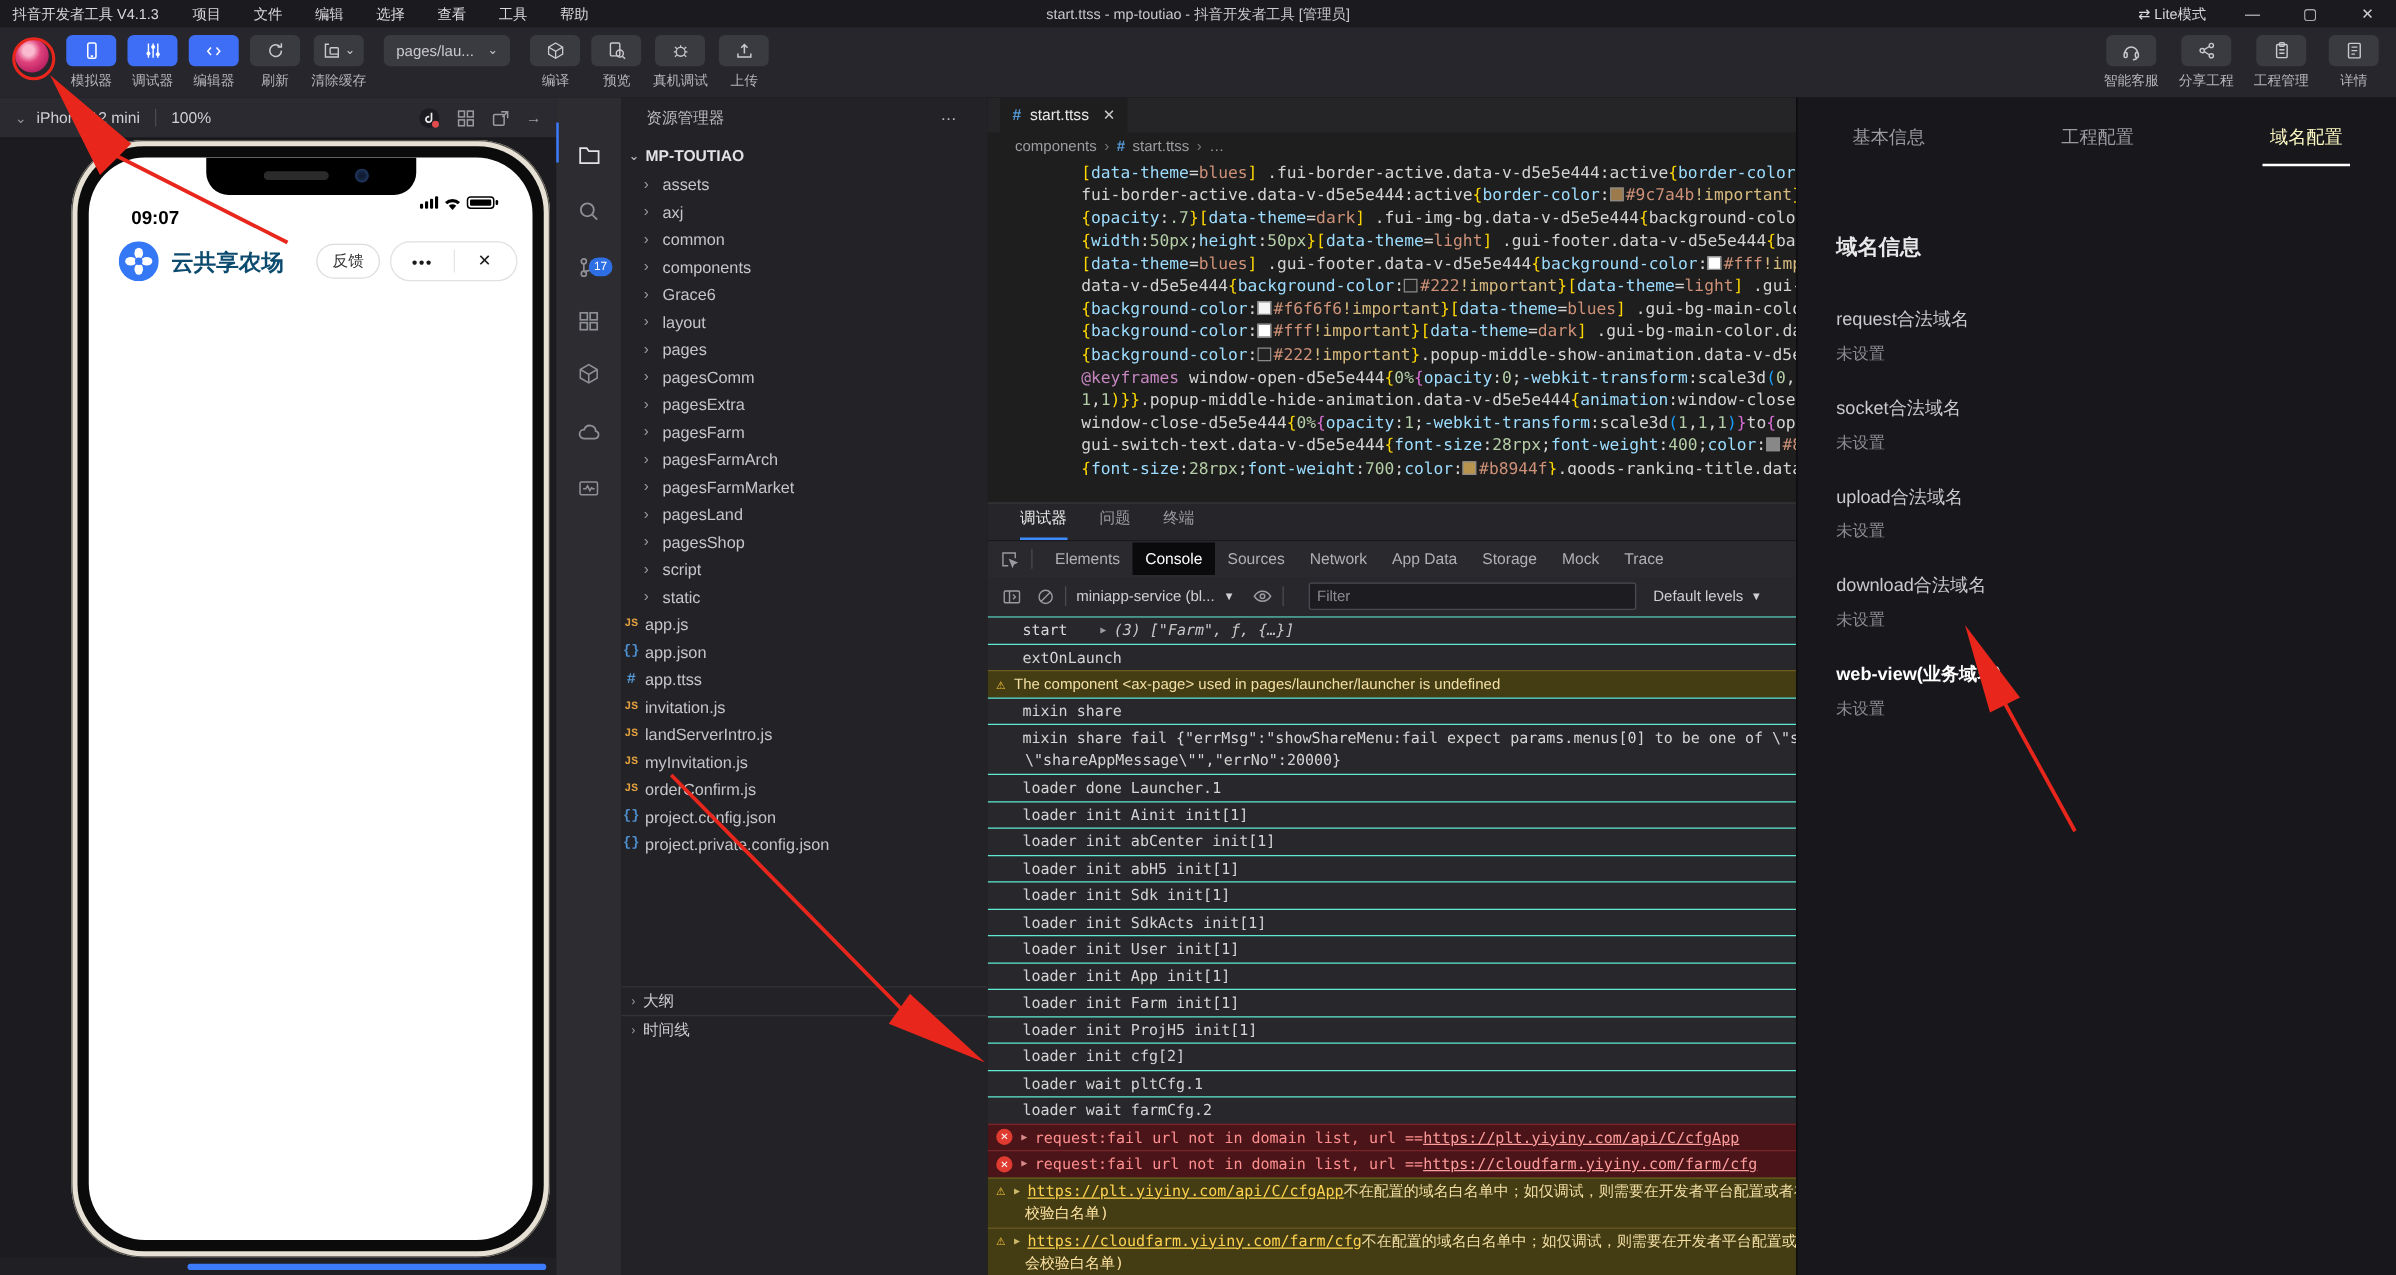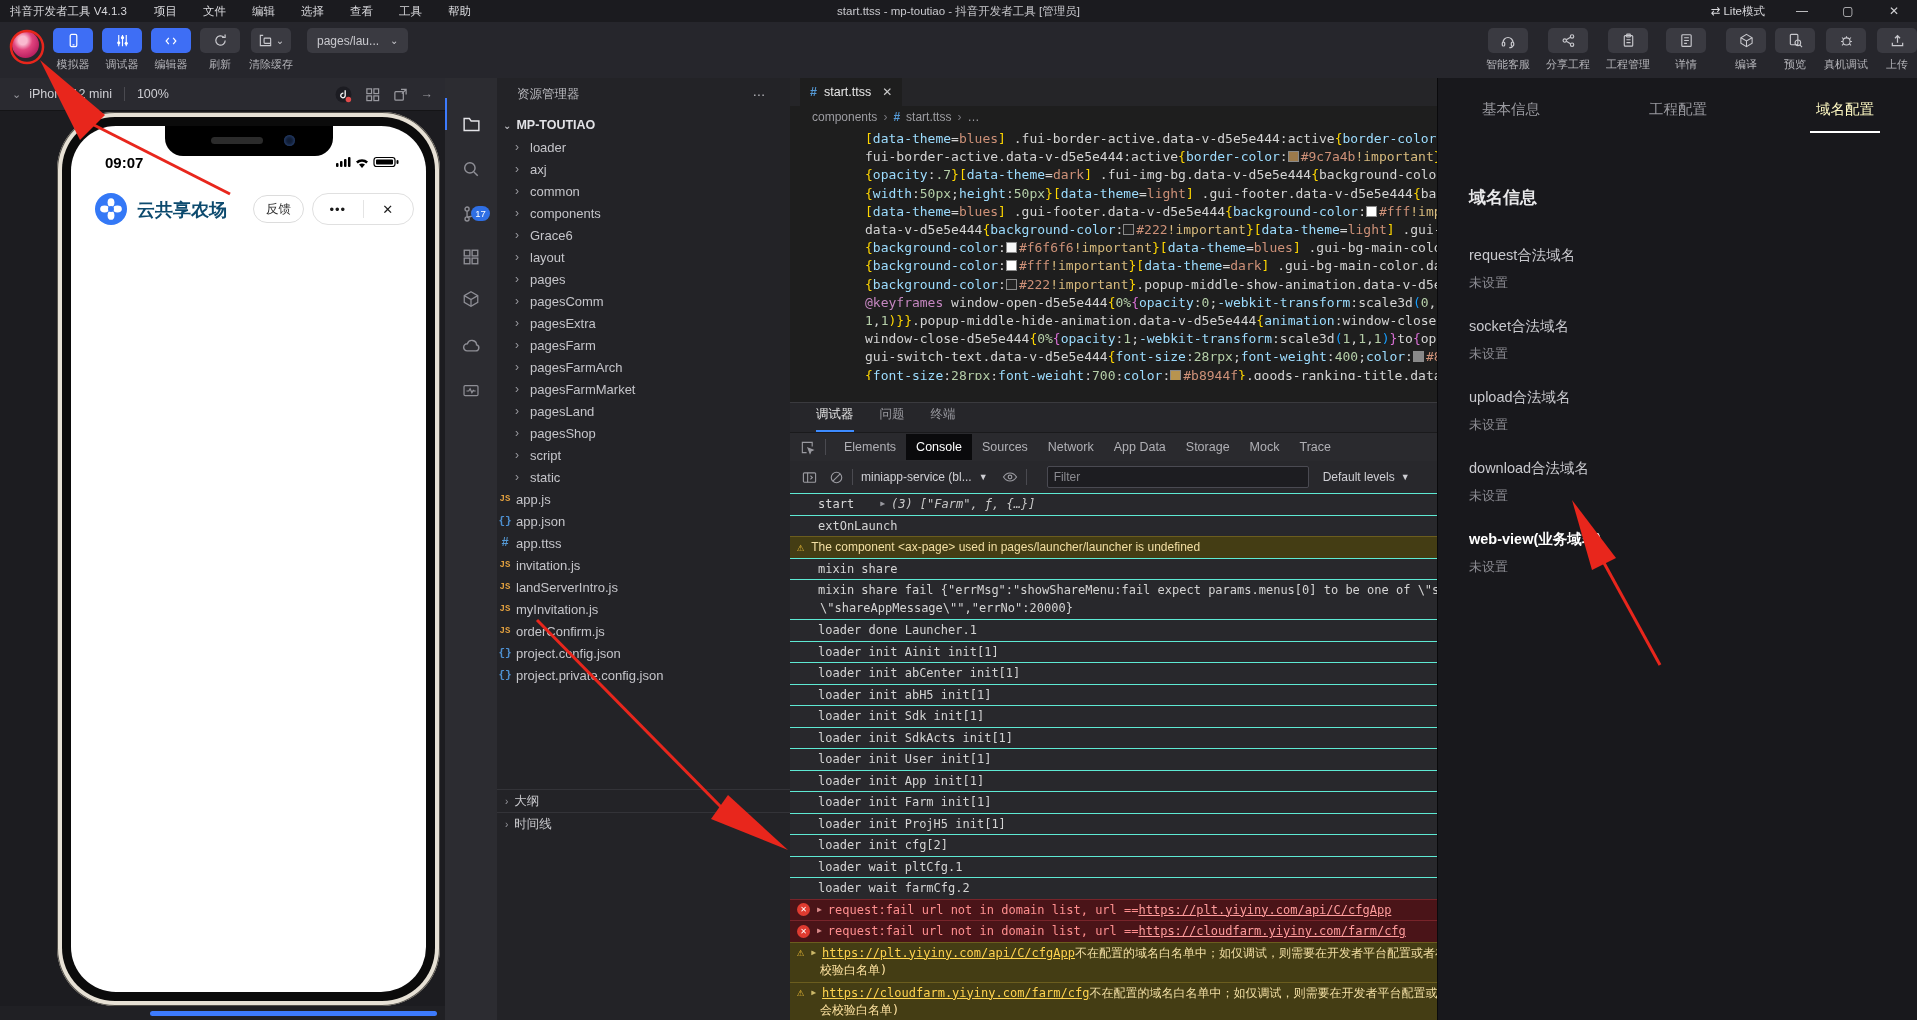--- a/index.html
+++ b/index.html
@@ -35,21 +35,21 @@
   #sim-chev{margin:0 8px 0 12px;color:#9a9aa0;font-size:11px;}
   #sim-divider{width:1px;height:14px;background:#4a4a50;margin:0 12px;}
   #sim-icons{margin-left:auto;display:flex;align-items:center;gap:13px;margin-right:12px;color:#9a9aa0;}
   #phone{position:absolute;left:57px;top:34px;width:383px;height:894px;background:#e7e1d5;border-radius:58px;box-shadow:0 0 0 1px #55524c inset;}
   #phone-inner{position:absolute;left:5px;top:5px;right:5px;bottom:5px;background:#0b0b0b;border-radius:53px;}
   #screen{position:absolute;left:9px;top:9px;right:9px;bottom:9px;background:#fff;border-radius:45px;overflow:hidden;}
   #notch{position:absolute;left:50%;transform:translateX(-50%);top:0;width:168px;height:30px;background:#000;border-radius:0 0 18px 18px;}
   #notch .speaker{position:absolute;left:46px;top:11px;width:52px;height:7px;border-radius:4px;background:#2b2b2b;}
   #notch .cam{position:absolute;right:38px;top:9px;width:11px;height:11px;border-radius:50%;background:#101c33;box-shadow:0 0 3px 1px #27406e inset;}
   #status-row{position:absolute;left:0;top:26px;width:100%;height:22px;color:#000;}
-  #status-time{position:absolute;left:34px;top:2px;font-size:15px;font-weight:bold;}
+  #status-time{position:absolute;left:34px;top:14px;font-size:15px;font-weight:bold;}
   #status-icons{position:absolute;right:26px;top:3px;}
   #appbar{position:absolute;left:0;top:62px;width:100%;height:44px;}
   #app-logo{position:absolute;left:24px;top:5px;width:32px;height:32px;}
   #app-title{position:absolute;left:66px;top:10px;font-size:18px;font-weight:600;color:#0c4a6e;}
   #feedback{position:absolute;right:122px;top:7px;height:26px;line-height:26px;padding:0 12px;border:1px solid #dcdcdc;border-radius:15px;font-size:12.5px;color:#333;}
   #capsule{position:absolute;right:12px;top:5px;width:100px;height:30px;border:1px solid #e0e0e0;border-radius:16px;display:flex;align-items:center;color:#1a1a1a;}
   #capsule .half{flex:1;text-align:center;font-size:13px;letter-spacing:1px;}
   #capsule .cdiv{width:1px;height:18px;background:#e4e4e4;}
   #sim-bottom{position:absolute;left:0;bottom:0;width:445px;height:14px;background:#202024;}
   #sim-scroll{position:absolute;left:150px;bottom:4px;width:287px;height:5px;border-radius:3px;background:#3d7bfd;}
@@ -222,20 +222,67 @@
             </span>
             <span class="caret">⌄</span>
           </div>
     <div class="tbtn-lb">清除缓存</div>
   </div>
       </div>
     <div id="page-dd">
       <span>pages/lau...</span>
       <span class="caret">⌄</span>
     </div>
+    <div id="tb-mid">
+        <div class="tbtn">
+    <div class="tbtn-ic ">
+            <span class="ic">
+              <svg width="15" height="15" viewBox="0 0 16 16" fill="none" stroke="currentColor" stroke-width="1.1">
+                <path d="M8 1.5 14 5v6L8 14.5 2 11V5z"></path>
+                <path d="M2 5l6 3.5L14 5M8 8.5v6"></path>
+              </svg>
+            </span>
+          </div>
+    <div class="tbtn-lb">编译</div>
+  </div>
+        <div class="tbtn">
+    <div class="tbtn-ic ">
+            <span class="ic">
+              <svg width="15" height="15" viewBox="0 0 16 16" fill="none" stroke="currentColor" stroke-width="1.2">
+                <rect x="2.5" y="1.5" width="8" height="11" rx="1"></rect>
+                <circle cx="10.5" cy="10.5" r="3"></circle>
+                <path d="M12.7 12.7 15 15"></path>
+              </svg>
+            </span>
+          </div>
+    <div class="tbtn-lb">预览</div>
+  </div>
+        <div class="tbtn">
+    <div class="tbtn-ic ">
+            <span class="ic">
+              <svg width="15" height="15" viewBox="0 0 16 16" fill="none" stroke="currentColor" stroke-width="1.1">
+                <circle cx="8" cy="9" r="3.8"></circle>
+                <path d="M8 5.2V3.5M4.8 6.4 3.2 4.8M11.2 6.4l1.6-1.6M4.2 9H2.2M13.8 9h-2M4.8 11.6 3.2 13.2M11.2 11.6l1.6 1.6"></path>
+              </svg>
+            </span>
+          </div>
+    <div class="tbtn-lb">真机调试</div>
+  </div>
+        <div class="tbtn">
+    <div class="tbtn-ic ">
+            <span class="ic">
+              <svg width="15" height="15" viewBox="0 0 16 16" fill="none" stroke="currentColor" stroke-width="1.3">
+                <path d="M8 10.5V3M5.3 5.6 8 2.9l2.7 2.7"></path>
+                <path d="M2.5 10.5v3h11v-3"></path>
+              </svg>
+            </span>
+          </div>
+    <div class="tbtn-lb">上传</div>
+  </div>
+      </div>
     <div id="tb-right">
         <div class="tbtn">
     <div class="tbtn-ic ">
             <span class="ic">
               <svg width="16" height="16" viewBox="0 0 16 16" fill="none" stroke="currentColor" stroke-width="1.2">
                 <path d="M3 9.5a5 5 0 0 1 10 0"></path>
                 <rect x="2.3" y="9" width="2.4" height="4" rx="1.1"></rect>
                 <rect x="11.3" y="9" width="2.4" height="4" rx="1.1"></rect>
                 <path d="M12.5 13c0 1.3-1.8 1.7-3.2 1.7"></path>
               </svg>
@@ -271,67 +318,20 @@
         <div class="tbtn">
     <div class="tbtn-ic ">
             <span class="ic">
               <svg width="15" height="15" viewBox="0 0 16 16" fill="none" stroke="currentColor" stroke-width="1.2">
                 <rect x="3" y="1.8" width="10" height="12.4" rx="1"></rect>
                 <path d="M5.5 5h5M5.5 8h5M5.5 11h3"></path>
               </svg>
             </span>
           </div>
     <div class="tbtn-lb">详情</div>
-  </div>
-      </div>
-    <div id="tb-mid">
-        <div class="tbtn">
-    <div class="tbtn-ic ">
-            <span class="ic">
-              <svg width="15" height="15" viewBox="0 0 16 16" fill="none" stroke="currentColor" stroke-width="1.1">
-                <path d="M8 1.5 14 5v6L8 14.5 2 11V5z"></path>
-                <path d="M2 5l6 3.5L14 5M8 8.5v6"></path>
-              </svg>
-            </span>
-          </div>
-    <div class="tbtn-lb">编译</div>
-  </div>
-        <div class="tbtn">
-    <div class="tbtn-ic ">
-            <span class="ic">
-              <svg width="15" height="15" viewBox="0 0 16 16" fill="none" stroke="currentColor" stroke-width="1.2">
-                <rect x="2.5" y="1.5" width="8" height="11" rx="1"></rect>
-                <circle cx="10.5" cy="10.5" r="3"></circle>
-                <path d="M12.7 12.7 15 15"></path>
-              </svg>
-            </span>
-          </div>
-    <div class="tbtn-lb">预览</div>
-  </div>
-        <div class="tbtn">
-    <div class="tbtn-ic ">
-            <span class="ic">
-              <svg width="15" height="15" viewBox="0 0 16 16" fill="none" stroke="currentColor" stroke-width="1.1">
-                <circle cx="8" cy="9" r="3.8"></circle>
-                <path d="M8 5.2V3.5M4.8 6.4 3.2 4.8M11.2 6.4l1.6-1.6M4.2 9H2.2M13.8 9h-2M4.8 11.6 3.2 13.2M11.2 11.6l1.6 1.6"></path>
-              </svg>
-            </span>
-          </div>
-    <div class="tbtn-lb">真机调试</div>
-  </div>
-        <div class="tbtn">
-    <div class="tbtn-ic ">
-            <span class="ic">
-              <svg width="15" height="15" viewBox="0 0 16 16" fill="none" stroke="currentColor" stroke-width="1.3">
-                <path d="M8 10.5V3M5.3 5.6 8 2.9l2.7 2.7"></path>
-                <path d="M2.5 10.5v3h11v-3"></path>
-              </svg>
-            </span>
-          </div>
-    <div class="tbtn-lb">上传</div>
   </div>
       </div>
   </div>
 
   <div id="sim-panel" class="abs">
     <div id="sim-header">
       <span id="sim-chev">⌄</span>
       <span>iPhone 12 mini</span>
       <span id="sim-divider"></span>
       <span>100%</span>
@@ -466,21 +466,21 @@
       <span id="explorer-title">资源管理器</span>
       <span id="explorer-more">⋯</span>
     </div>
     <div id="root-row">
       <span class="chev">⌄</span>
       <span>MP-TOUTIAO</span>
     </div>
     <div id="tree">
         <div class="trow">
           <span class="chev">›</span>
-          <span class="tname">loader</span>
+          <span class="tname">assets</span>
         </div>
         <div class="trow">
           <span class="chev">›</span>
           <span class="tname">axj</span>
         </div>
         <div class="trow">
           <span class="chev">›</span>
           <span class="tname">common</span>
         </div>
         <div class="trow">

